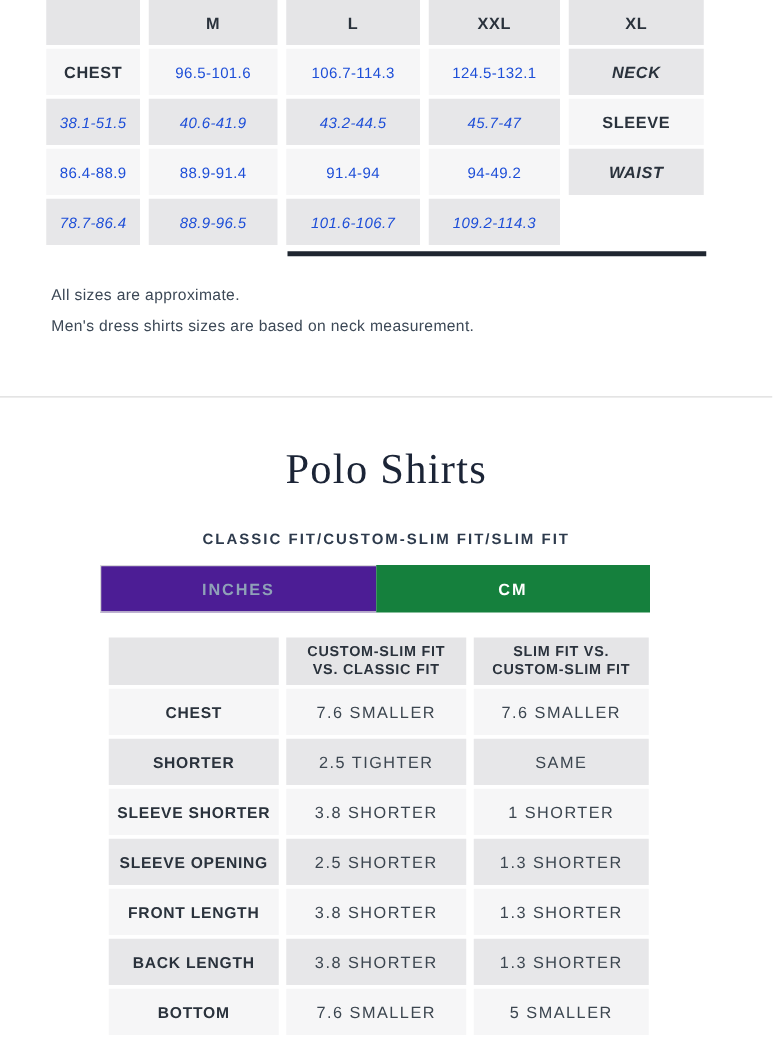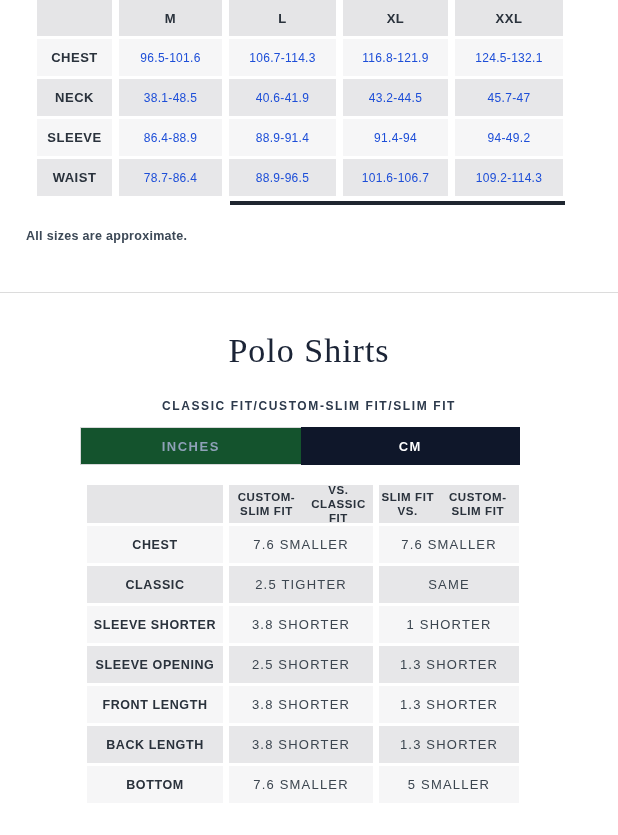--- a/index.html
+++ b/index.html
@@ -23,30 +23,30 @@
     row-gap: 3px;
     width: 526px;
   }
   .st-cell {
     display: flex; align-items: center; justify-content: center;
     font-size: 12px; color: #1d4ed8; letter-spacing: 0.3px;
     background: #f6f6f7;
   }
   .st-cell.head { background: #e5e5e7; font-weight: bold; font-size: 13px; color: #2a323c; letter-spacing: 0.5px; }
   .st-cell.label { font-weight: bold; font-size: 13px; color: #2a323c; letter-spacing: 0.5px; }
-  .st-cell.dark { background: #e7e7e9; }
+  .st-cell.dark { background: #e7e7e9; font-style: italic; }
 
   .scroll-indicator {
     margin: 5px 0 0 230px;
     width: 335px; height: 4px;
     background: #1f2630;
   }
 
   
-  .notes { margin: 23px 0 0 26px; font-weight: bold; }
+  .notes { margin: 23px 0 0 41px; }
   .note-line {
     font-size: 12.5px; line-height: 16px; color: #3c4856; letter-spacing: 0.3px;
   }
   .note-line + .note-line { margin-top: 9px; }
 
   .divider { margin-top: 48px; width: 618px; height: 1px; background: #dcdcdc; }
 
   
   .polo-title {
     margin-top: 38px; height: 40px;
@@ -66,70 +66,69 @@
     margin: 13px 0 0 80px;
     width: 440px; height: 38px;
     display: flex;
   }
   .toggle-btn {
     flex: 1; display: flex; align-items: center; justify-content: center;
     font-size: 13px; font-weight: bold; letter-spacing: 1.5px;
     cursor: pointer;
   }
   .toggle-btn.inactive {
-    background: #14532d; color: #8fa1b8;
+    background: #4c1d95; color: #8fa1b8;
     border: 1px solid #d8d8da; border-right: none;
   }
   .toggle-btn.active {
-    background: #0f172a; color: #ffffff;
+    background: #15803d; color: #ffffff;
   }
 
   
   .cmp-table {
     margin: 20px 0 0 87px;
     display: grid;
     grid-template-columns: 136px 144px 140px;
     grid-template-rows: 38px;
     grid-auto-rows: 37px;
     column-gap: 6px;
     row-gap: 3px;
     width: 432px;
   }
   .cmp-cell {
-    display: flex; flex-direction: row; align-items: center; justify-content: center;
+    display: flex; flex-direction: column; align-items: center; justify-content: center;
     background: #f6f6f7;
     font-size: 13px; color: #3c4650; letter-spacing: 1.2px;
   }
   .cmp-cell.head {
     background: #e5e5e7; font-weight: bold; font-size: 11.5px; line-height: 14px;
     color: #2a323c; letter-spacing: 0.6px; text-align: center;
   }
   .cmp-cell.label { font-weight: bold; font-size: 12.5px; color: #2a323c; letter-spacing: 0.6px; }
   .cmp-cell.dark { background: #e7e7e9; }
 </style>
 </head>
 <body>
 
 <div class="page">
 
   <div class="size-table">
     <div class="st-cell head"></div>
     <div class="st-cell head">M</div>
     <div class="st-cell head">L</div>
+    <div class="st-cell head">XXL</div>
     <div class="st-cell head">XL</div>
-    <div class="st-cell head">XXL</div>
 
     <div class="st-cell label">CHEST</div>
     <div class="st-cell">96.5-101.6</div>
     <div class="st-cell">106.7-114.3</div>
-    <div class="st-cell">116.8-121.9</div>
     <div class="st-cell">124.5-132.1</div>
 
     <div class="st-cell label dark">NECK</div>
-    <div class="st-cell dark">38.1-48.5</div>
+    <div class="st-cell dark">38.1-51.5</div>
     <div class="st-cell dark">40.6-41.9</div>
     <div class="st-cell dark">43.2-44.5</div>
     <div class="st-cell dark">45.7-47</div>
 
     <div class="st-cell label">SLEEVE</div>
     <div class="st-cell">86.4-88.9</div>
     <div class="st-cell">88.9-91.4</div>
     <div class="st-cell">91.4-94</div>
     <div class="st-cell">94-49.2</div>
 
@@ -137,20 +136,21 @@
     <div class="st-cell dark">78.7-86.4</div>
     <div class="st-cell dark">88.9-96.5</div>
     <div class="st-cell dark">101.6-106.7</div>
     <div class="st-cell dark">109.2-114.3</div>
   </div>
 
   <div class="scroll-indicator"></div>
 
   <div class="notes">
     <div class="note-line">All sizes are approximate.</div>
+    <div class="note-line">Men's dress shirts sizes are based on neck measurement.</div>
   </div>
 
   <div class="divider"></div>
 
   <h1 class="polo-title">Polo Shirts</h1>
   <div class="polo-subtitle">CLASSIC FIT/CUSTOM-SLIM FIT/SLIM FIT</div>
 
   <div class="unit-toggle">
     <div class="toggle-btn inactive">INCHES</div>
     <div class="toggle-btn active">CM</div>
@@ -164,21 +164,21 @@
     </div>
     <div class="cmp-cell head">
       <span>SLIM FIT VS.</span>
       <span>CUSTOM-SLIM FIT</span>
     </div>
 
     <div class="cmp-cell label">CHEST</div>
     <div class="cmp-cell">7.6 SMALLER</div>
     <div class="cmp-cell">7.6 SMALLER</div>
 
-    <div class="cmp-cell label dark">CLASSIC</div>
+    <div class="cmp-cell label dark">SHORTER</div>
     <div class="cmp-cell dark">2.5 TIGHTER</div>
     <div class="cmp-cell dark">SAME</div>
 
     <div class="cmp-cell label">SLEEVE SHORTER</div>
     <div class="cmp-cell">3.8 SHORTER</div>
     <div class="cmp-cell">1 SHORTER</div>
 
     <div class="cmp-cell label dark">SLEEVE OPENING</div>
     <div class="cmp-cell dark">2.5 SHORTER</div>
     <div class="cmp-cell dark">1.3 SHORTER</div>

